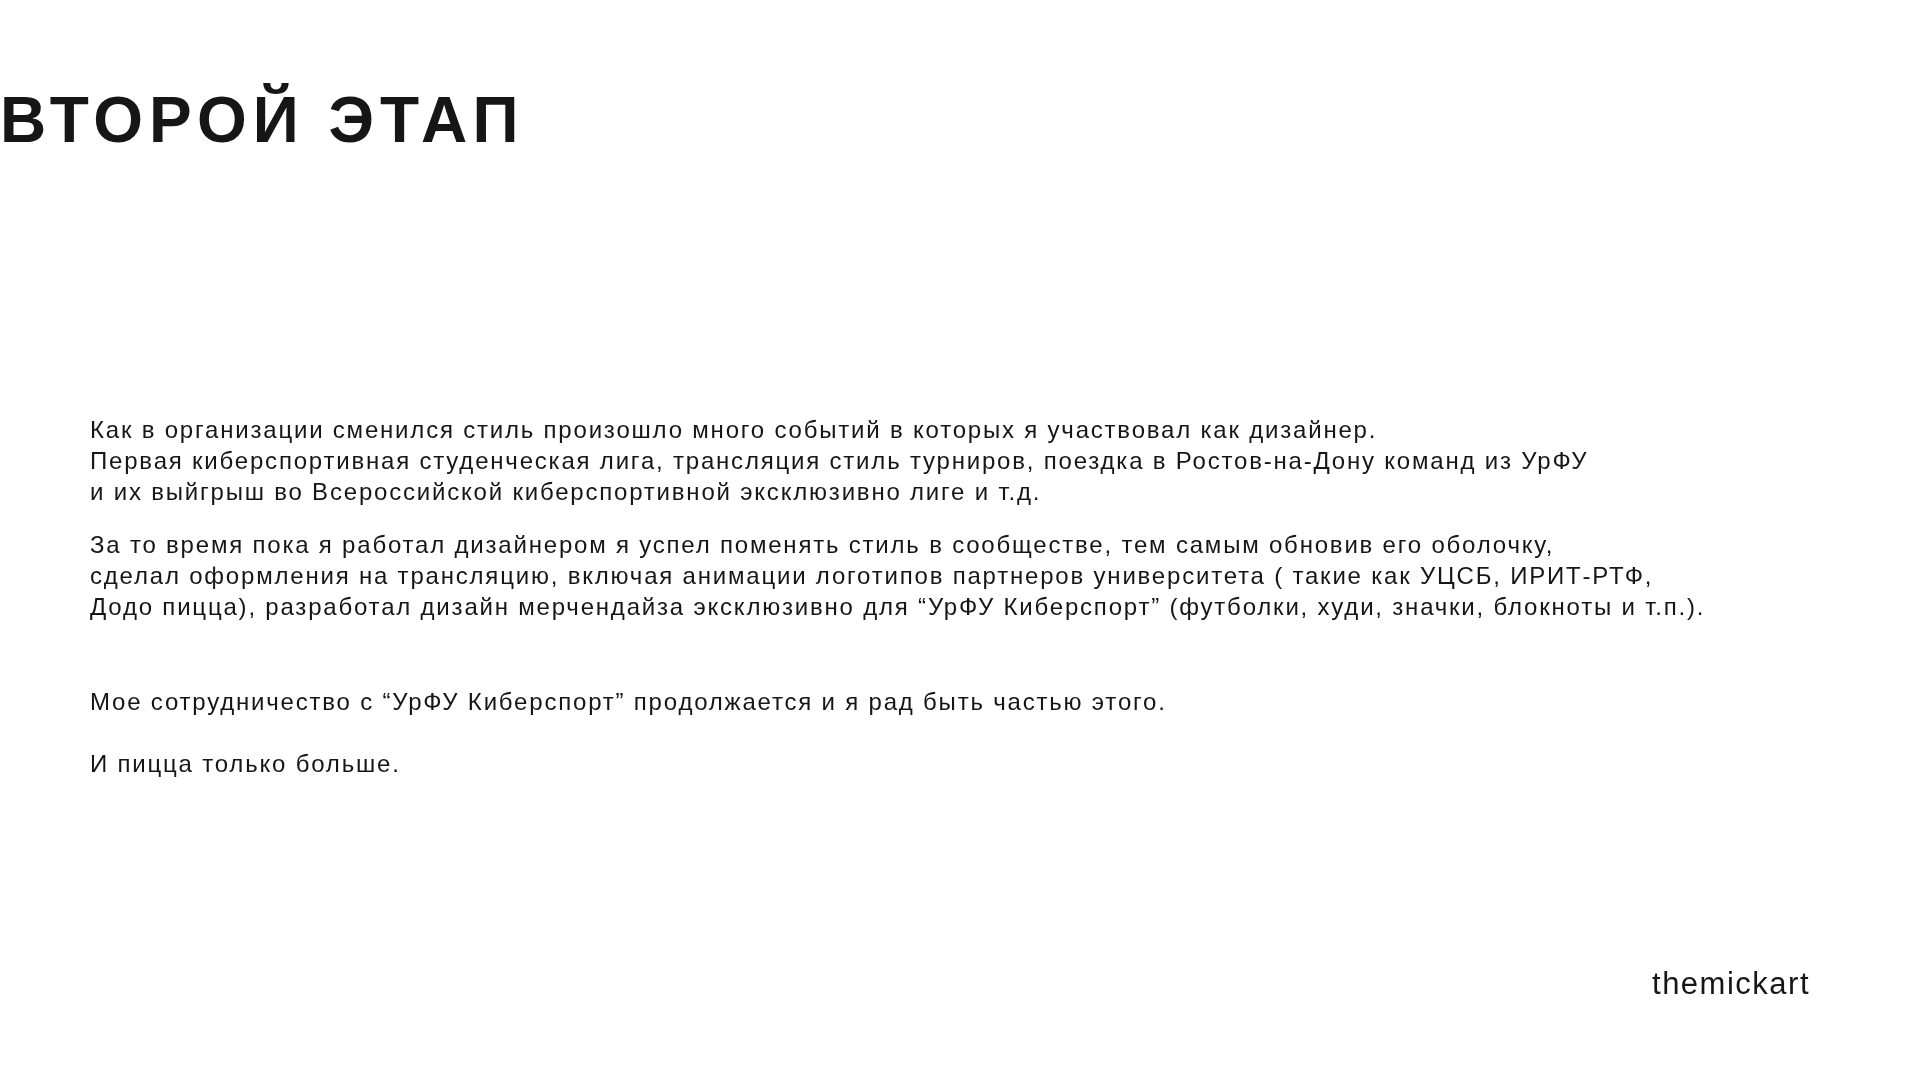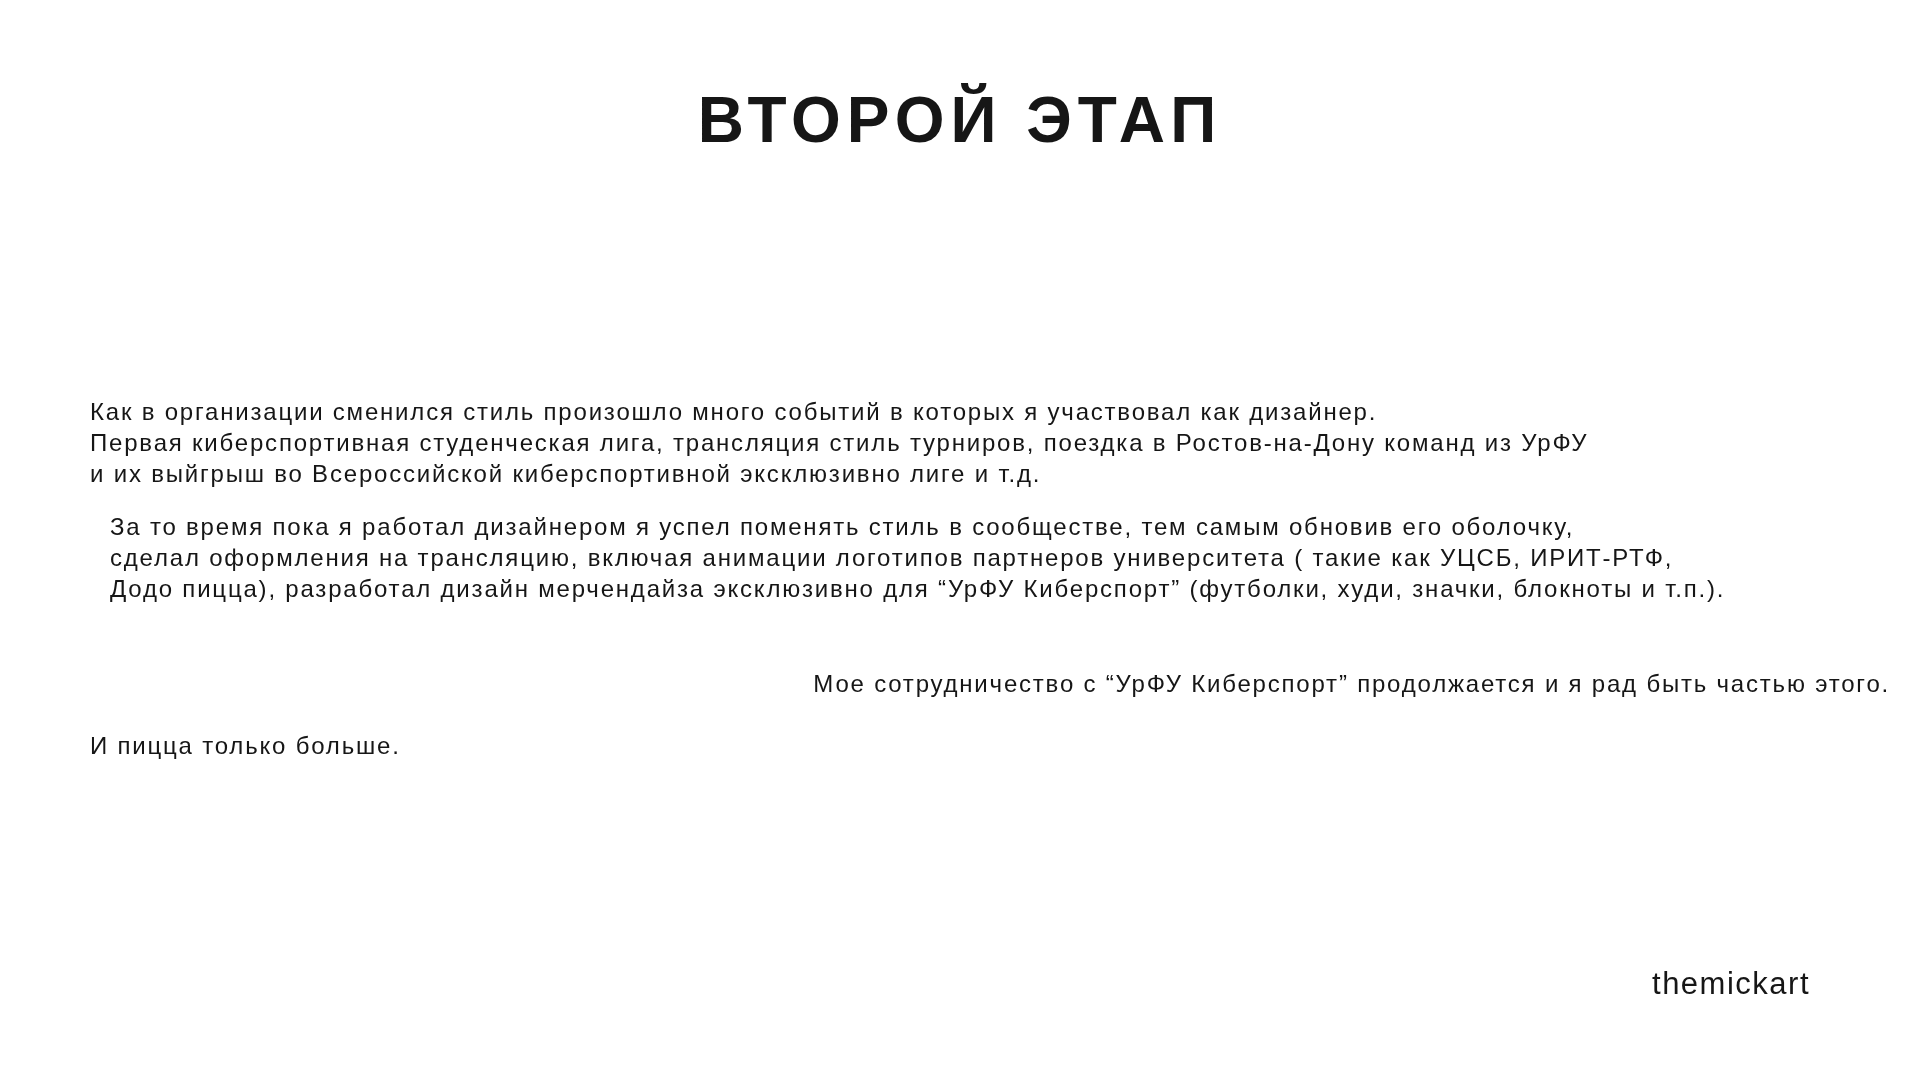--- a/index.html
+++ b/index.html
@@ -14,56 +14,56 @@
     background: #ffffff;
     color: #161616;
     font-family: "Liberation Sans", sans-serif;
     overflow: hidden;
   }
   .header {
     position: absolute;
     top: 82px;
     left: 0;
     width: 100%;
-    text-align: center;
+    text-align: left;
   }
   .title {
     margin: 0;
     font-size: 64px;
     font-weight: 700;
     line-height: 76px;
     letter-spacing: 6px;
     white-space: nowrap;
   }
   .subtitle {
     margin: 0;
     font-size: 63px;
     font-weight: 400;
     line-height: 76px;
     letter-spacing: 8px;
     white-space: nowrap;
   }
   .body-text {
     position: absolute;
     left: 90px;
-    top: 396px;
+    top: 414px;
     width: 1800px;
   }
   .paragraph {
     margin: 0;
   }
   .paragraph .line {
     font-size: 24px;
     font-weight: 400;
     line-height: 31px;
     letter-spacing: 1.8px;
     white-space: nowrap;
   }
-  .p2 { margin-top: 22px; margin-left: 20px; }
-  .p3 { margin-top: 64px; text-align: right; }
+  .p2 { margin-top: 22px; }
+  .p3 { margin-top: 64px; }
   .p4 { margin-top: 31px; }
   .watermark {
     position: absolute;
     top: 971px;
     right: 110px;
     font-size: 31px;
     font-weight: 400;
     letter-spacing: 1.5px;
     line-height: 26px;
     white-space: nowrap;

